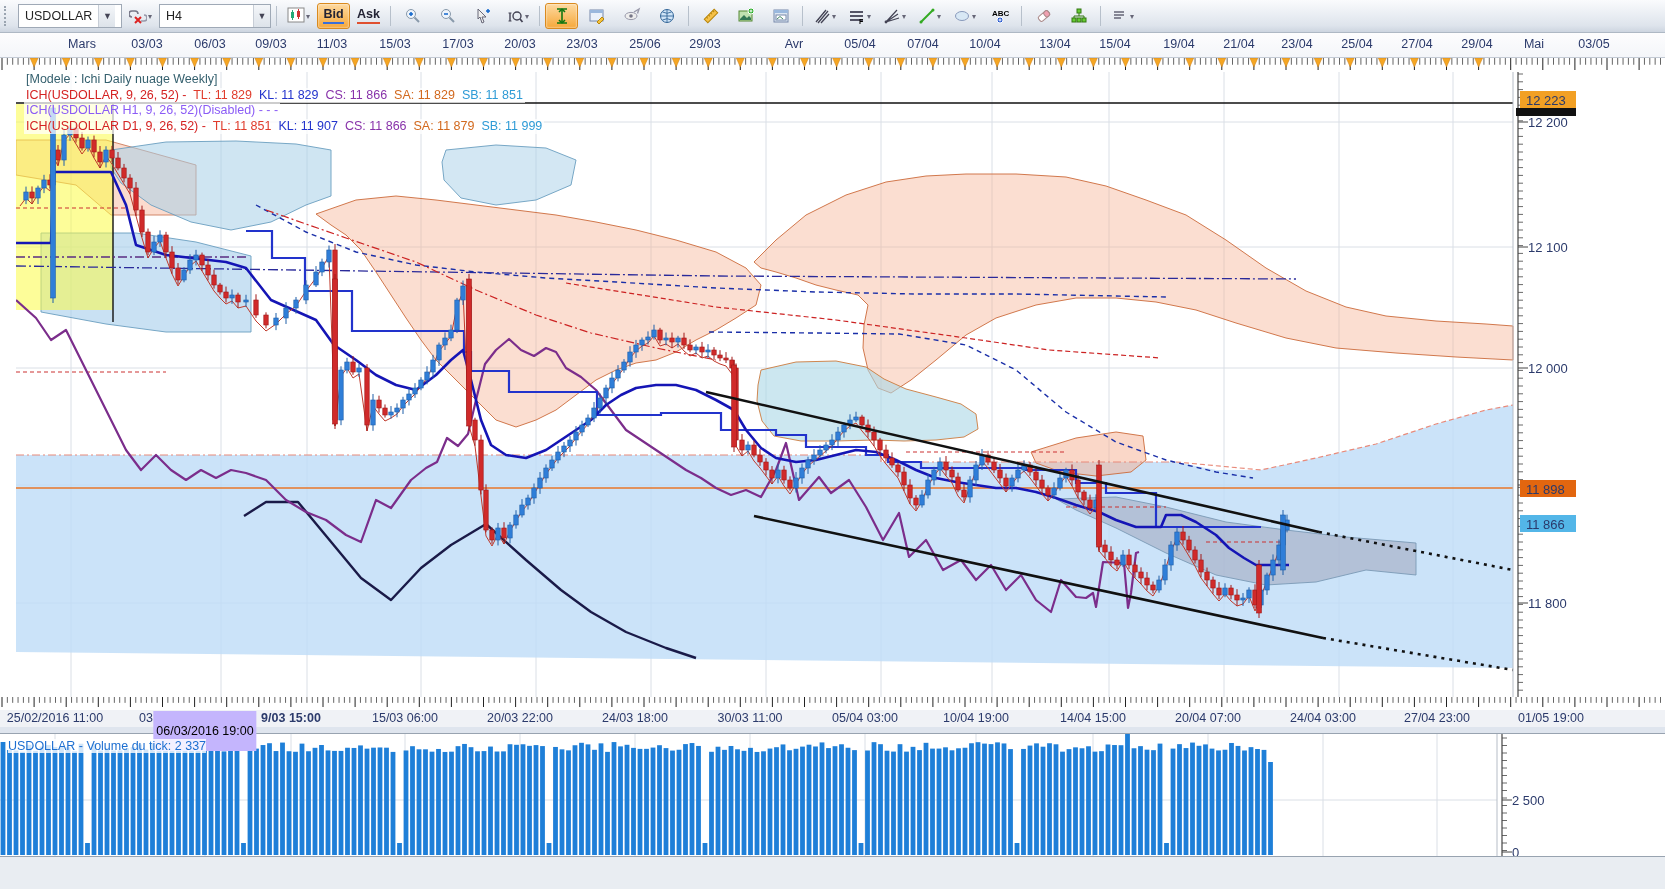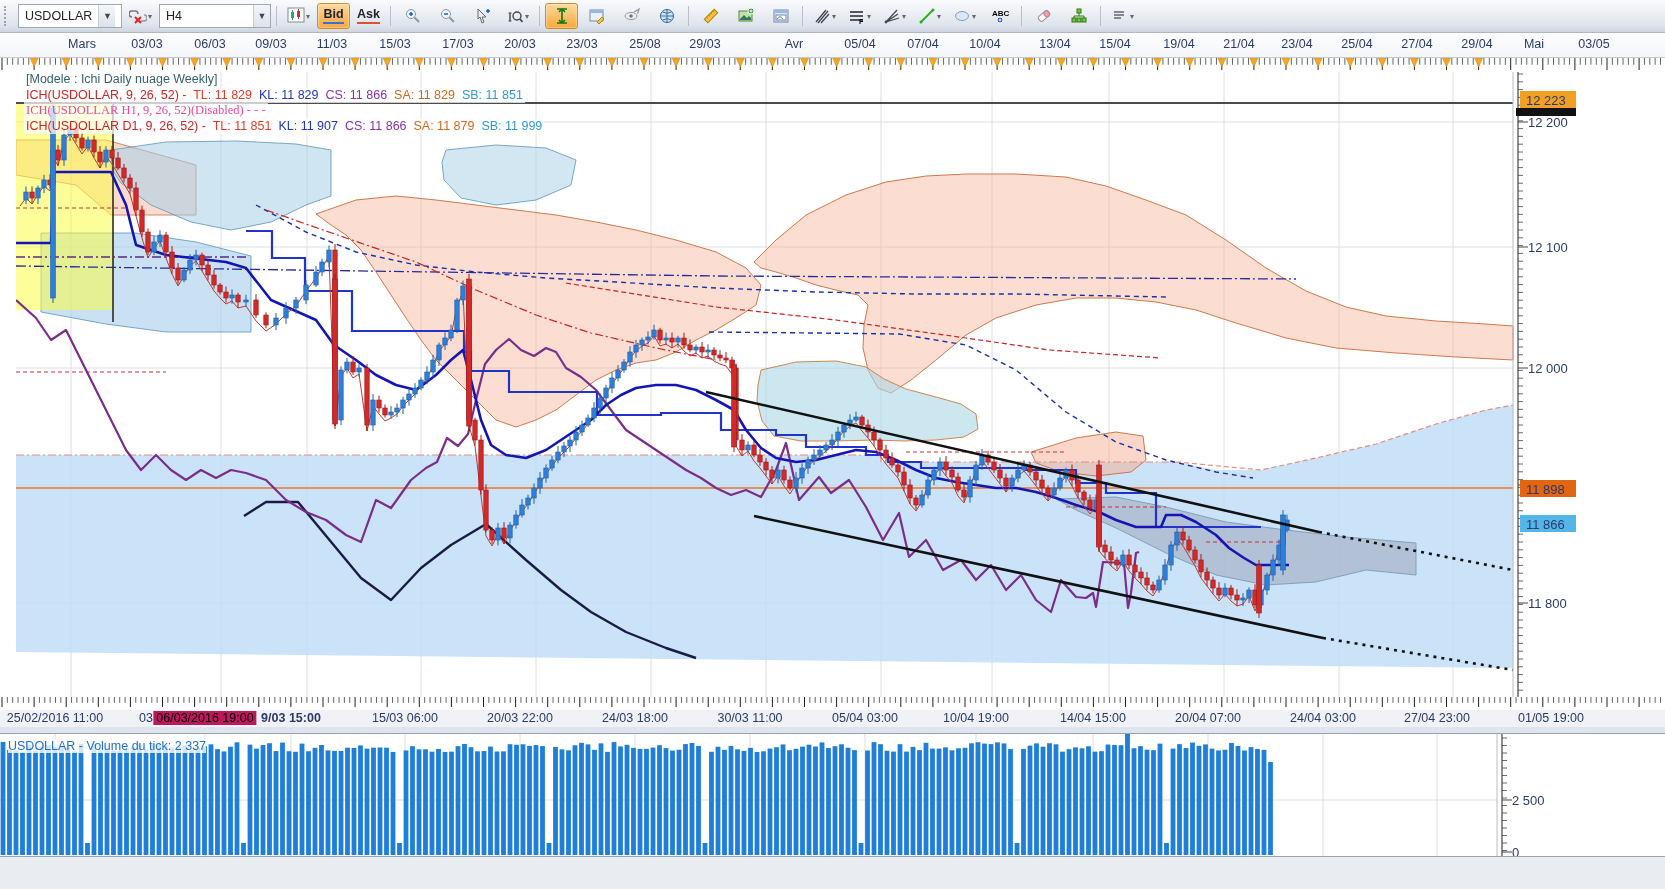--- a/index.html
+++ b/index.html
@@ -21,21 +21,21 @@
   .bidask{font-size:12.5px;font-weight:bold;color:#223;line-height:1;}
   .bidask .ul{display:block;height:2px;margin-top:2px;}
   
   #topAxisLabels{position:absolute;left:0;top:33px;width:1665px;height:40px;background:linear-gradient(#fdfdfe,#eef1f6);}
   #topAxisLabels .al, #bottomAxisLabels .al{position:absolute;top:4px;transform:translateX(-50%);font-size:12.5px;color:#2b3a6b;white-space:nowrap;}
   #topRuler{position:absolute;left:0;top:57px;width:1665px;height:15px;background:#fff;border-top:1px solid #c3cad4;}
   #chartArea{position:absolute;left:16px;top:72px;width:1665px;height:625px;background:#fff;}
   #bottomRuler{position:absolute;left:0;top:697px;width:1665px;height:13px;background:#fff;}
   #bottomAxisLabels{position:absolute;left:0;top:710px;width:1665px;height:32px;background:#f0f2f6;}
   #bottomAxisLabels .al{top:1px;}
-  #bottomAxisLabels .al.hl{background:#be185d;color:#000;padding:0 3px;z-index:3;}
+  #bottomAxisLabels .al.hl{background:#c4b5fd;color:#000;padding:13px 3px;z-index:3;}
   #gapBand{position:absolute;left:0;top:727px;width:1665px;height:6px;background:#dfe5ee;}
   #volPanel{position:absolute;left:0;top:733px;width:1665px;height:124px;background:#fff;border-top:1px solid #98a3b0;border-bottom:1px solid #98a3b0;box-sizing:border-box;}
   #volHeader{position:absolute;left:8px;top:5px;font-size:12.5px;color:#1d6fd1;background:rgba(255,255,255,.8);z-index:4;}
   #bottomStrip{position:absolute;left:0;top:857px;width:1665px;height:32px;background:#e9edf2;}
   
   #legend{position:absolute;left:8px;top:0;z-index:5;font-size:12.5px;line-height:15.5px;white-space:nowrap;}
   #legend .lg{background:rgba(255,255,255,.72);display:table;padding:0 2px;}
   svg{display:block;}
   .pricelabel{font-size:13px;fill:#2b3a6b;}
 </style>
@@ -279,21 +279,21 @@
   <div id="topAxisLabels">
       <div class="al" style="left: 82px;">Mars</div>
       <div class="al" style="left: 147px;">03/03</div>
       <div class="al" style="left: 210px;">06/03</div>
       <div class="al" style="left: 271px;">09/03</div>
       <div class="al" style="left: 332px;">11/03</div>
       <div class="al" style="left: 395px;">15/03</div>
       <div class="al" style="left: 458px;">17/03</div>
       <div class="al" style="left: 520px;">20/03</div>
       <div class="al" style="left: 582px;">23/03</div>
-      <div class="al" style="left: 645px;">25/08</div>
+      <div class="al" style="left: 645px;">25/06</div>
       <div class="al" style="left: 705px;">29/03</div>
       <div class="al" style="left: 794px;">Avr</div>
       <div class="al" style="left: 860px;">05/04</div>
       <div class="al" style="left: 923px;">07/04</div>
       <div class="al" style="left: 985px;">10/04</div>
       <div class="al" style="left: 1055px;">13/04</div>
       <div class="al" style="left: 1115px;">15/04</div>
       <div class="al" style="left: 1179px;">19/04</div>
       <div class="al" style="left: 1239px;">21/04</div>
       <div class="al" style="left: 1297px;">23/04</div>
@@ -670,21 +670,21 @@
         <div class="lg" style="color: rgb(53, 96, 110);">[Modele : Ichi Daily nuage Weekly]</div>
         <div class="lg">
           <span style="color: rgb(212, 34, 34); white-space: pre;">ICH(USDOLLAR, 9, 26, 52) -  </span>
           <span style="color: rgb(224, 60, 44); white-space: pre;">TL: 11 829  </span>
           <span style="color: rgb(34, 51, 204); white-space: pre;">KL: 11 829  </span>
           <span style="color: rgb(136, 51, 170); white-space: pre;">CS: 11 866  </span>
           <span style="color: rgb(210, 105, 30); white-space: pre;">SA: 11 829  </span>
           <span style="color: rgb(46, 155, 214); white-space: pre;">SB: 11 851</span>
         </div>
         <div class="lg">
-          <span style="color: #ec4899; white-space: pre; font-family: Liberation Serif, serif;">ICH(USDOLLAR H1, 9, 26, 52)(Disabled) - - -</span>
+          <span style="color: #8b5cf6; white-space: pre;">ICH(USDOLLAR H1, 9, 26, 52)(Disabled) - - -</span>
         </div>
         <div class="lg">
           <span style="color: rgb(212, 34, 34); white-space: pre;">ICH(USDOLLAR D1, 9, 26, 52) -  </span>
           <span style="color: rgb(224, 60, 44); white-space: pre;">TL: 11 851  </span>
           <span style="color: rgb(34, 51, 204); white-space: pre;">KL: 11 907  </span>
           <span style="color: rgb(136, 51, 170); white-space: pre;">CS: 11 866  </span>
           <span style="color: rgb(210, 105, 30); white-space: pre;">SA: 11 879  </span>
           <span style="color: rgb(46, 155, 214); white-space: pre;">SB: 11 999</span>
         </div>
       </div>

